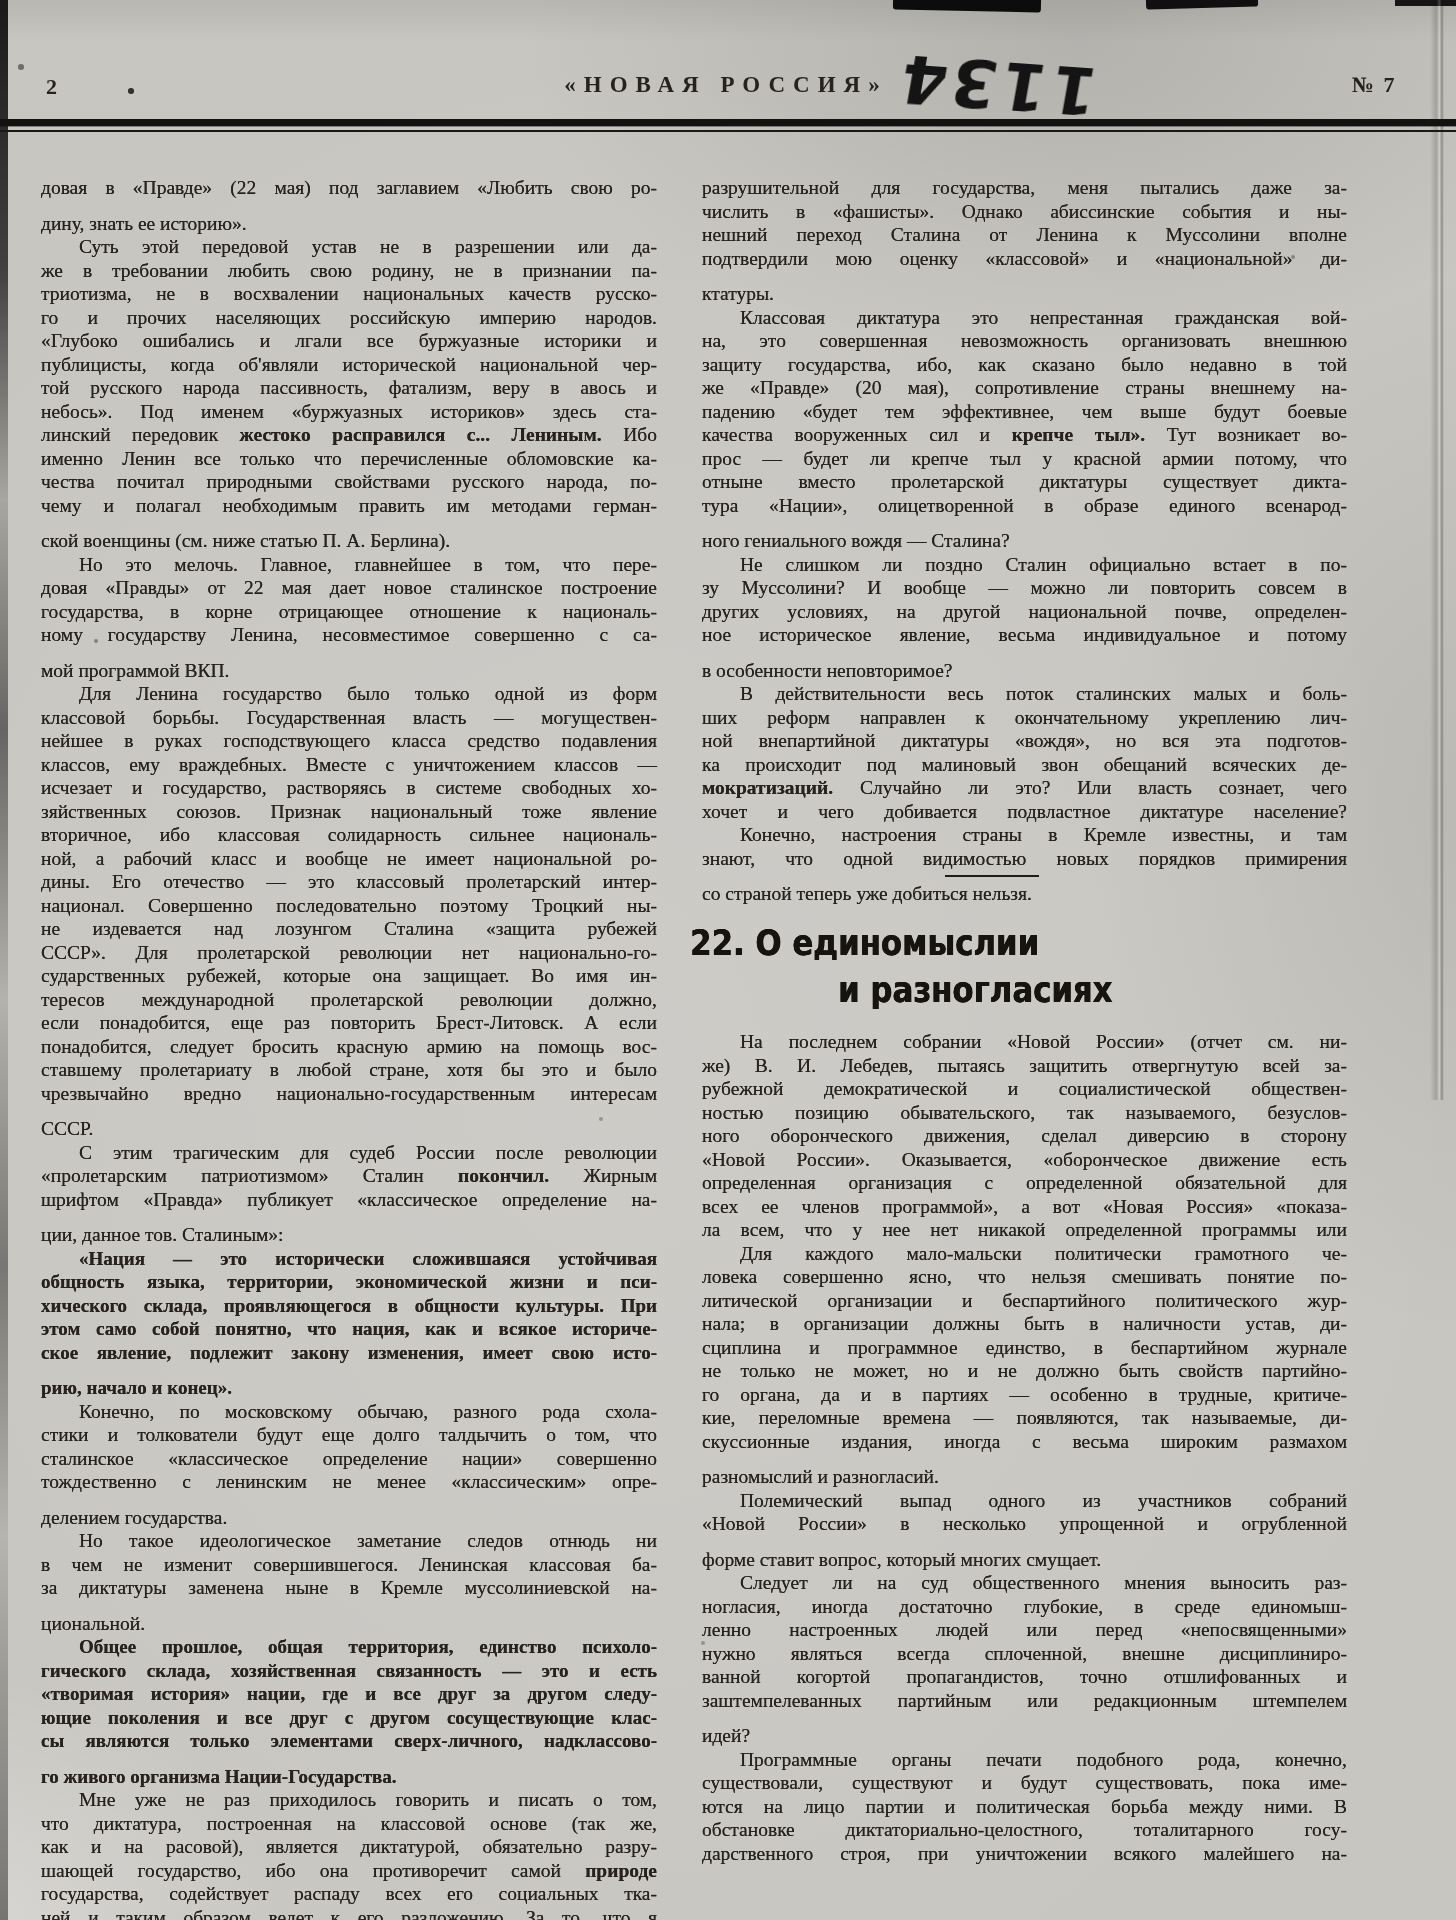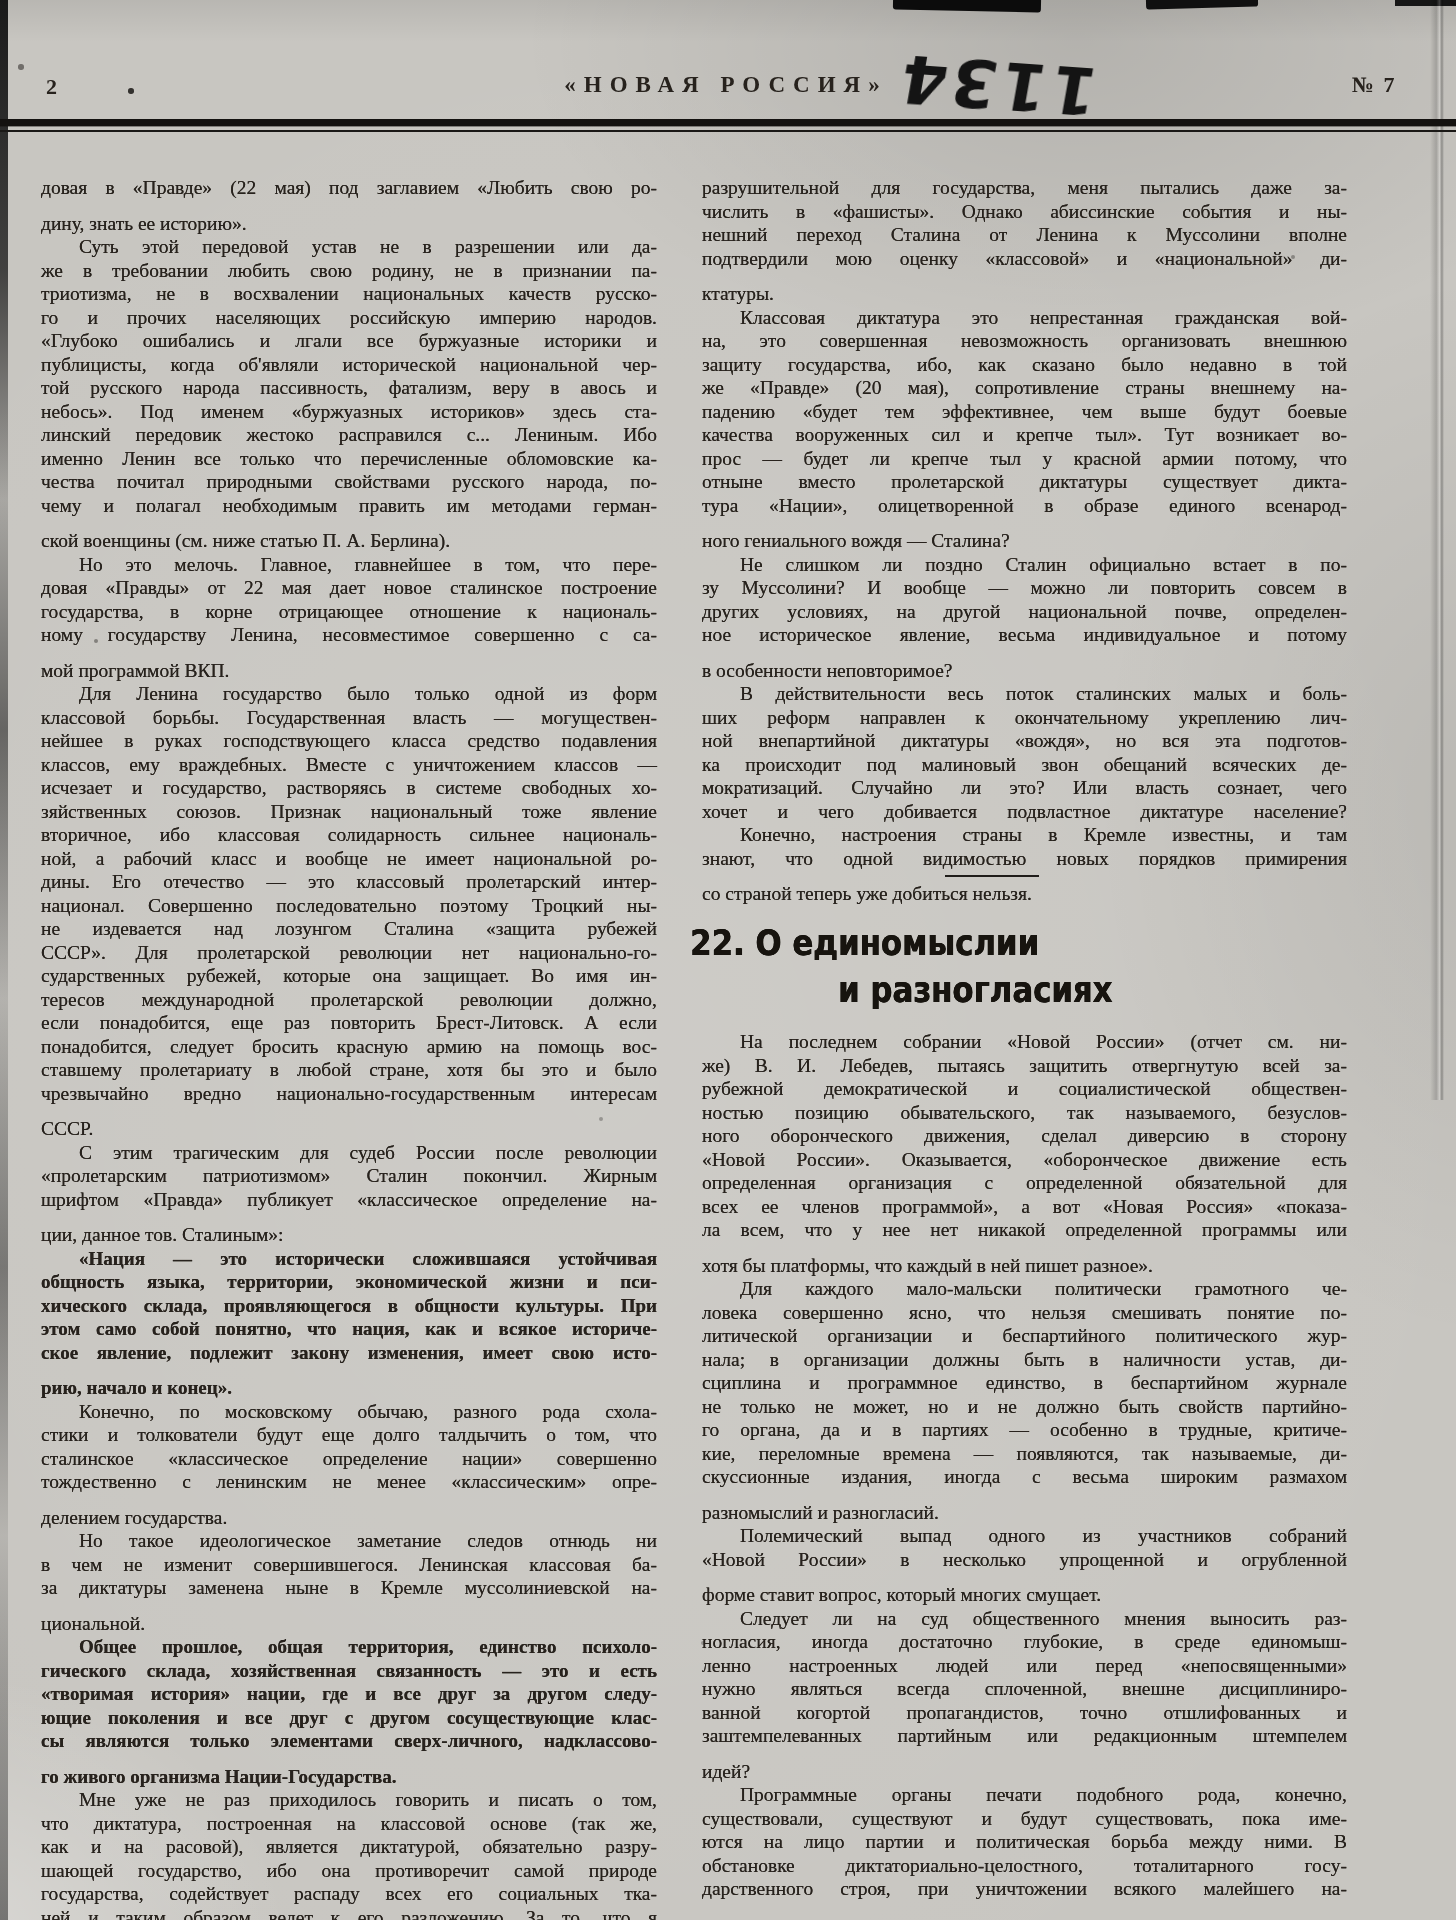--- a/index.html
+++ b/index.html
@@ -43,21 +43,21 @@
   .col{position:absolute;font-size:19.5px;}
   .col-left{left:41px;top:176px;width:616px;}
   .col-rt{left:702px;top:176px;width:645px;}
   .col-rb{left:702px;top:1030px;width:645px;}
   .line{height:23.5px;line-height:23.5px;white-space:nowrap;
     text-align:justify;text-align-last:justify;
     text-shadow:0 0 .35px rgba(40,34,28,.9);}
   .line.last{text-align-last:left;margin-top:12px;}
   .line.ind{padding-left:38px;}
   .line.bold{font-weight:bold;font-size:19px;}
-  .line b{font-weight:normal;}
+  .line b{font-weight:bold;}
   
   .divider{position:absolute;left:945px;top:875px;width:94px;height:2px;background:#1f1c19;}
   .heading{position:absolute;left:690px;top:920px;width:480px;
     font-family:"DejaVu Sans","Liberation Sans",sans-serif;font-weight:bold;
     font-size:35px;line-height:47px;color:#17140f;
     transform:scaleX(.88);transform-origin:left top;
     text-shadow:.6px 0 0 currentColor, 0 .4px 0 currentColor;}
   .heading .h2{text-align:right;}
 </style>
 </head>
@@ -194,21 +194,20 @@
   <div class="col col-rb">
       <div class="line ind">На последнем собрании «Новой России» (отчет см. ни-</div>
       <div class="line">же) В. И. Лебедев, пытаясь защитить отвергнутую всей за-</div>
       <div class="line">рубежной демократической и социалистической обществен-</div>
       <div class="line">ностью позицию обывательского, так называемого, безуслов-</div>
       <div class="line">ного оборонческого движения, сделал диверсию в сторону</div>
       <div class="line">«Новой России». Оказывается, «оборонческое движение есть</div>
       <div class="line">определенная организация с определенной обязательной для</div>
       <div class="line">всех ее членов программой», а вот «Новая Россия» «показа-</div>
       <div class="line">ла всем, что у нее нет никакой определенной программы или</div>
-      <div class="line last">хотя бы платформы, что каждый в ней пишет разное».</div>
       <div class="line ind">Для каждого мало-мальски политически грамотного че-</div>
       <div class="line">ловека совершенно ясно, что нельзя смешивать понятие по-</div>
       <div class="line">литической организации и беспартийного политического жур-</div>
       <div class="line">нала; в организации должны быть в наличности устав, ди-</div>
       <div class="line">сциплина и программное единство, в беспартийном журнале</div>
       <div class="line">не только не может, но и не должно быть свойств партийно-</div>
       <div class="line">го органа, да и в партиях — особенно в трудные, критиче-</div>
       <div class="line">кие, переломные времена — появляются, так называемые, ди-</div>
       <div class="line">скуссионные издания, иногда с весьма широким размахом</div>
       <div class="line last">разномыслий и разногласий.</div>

